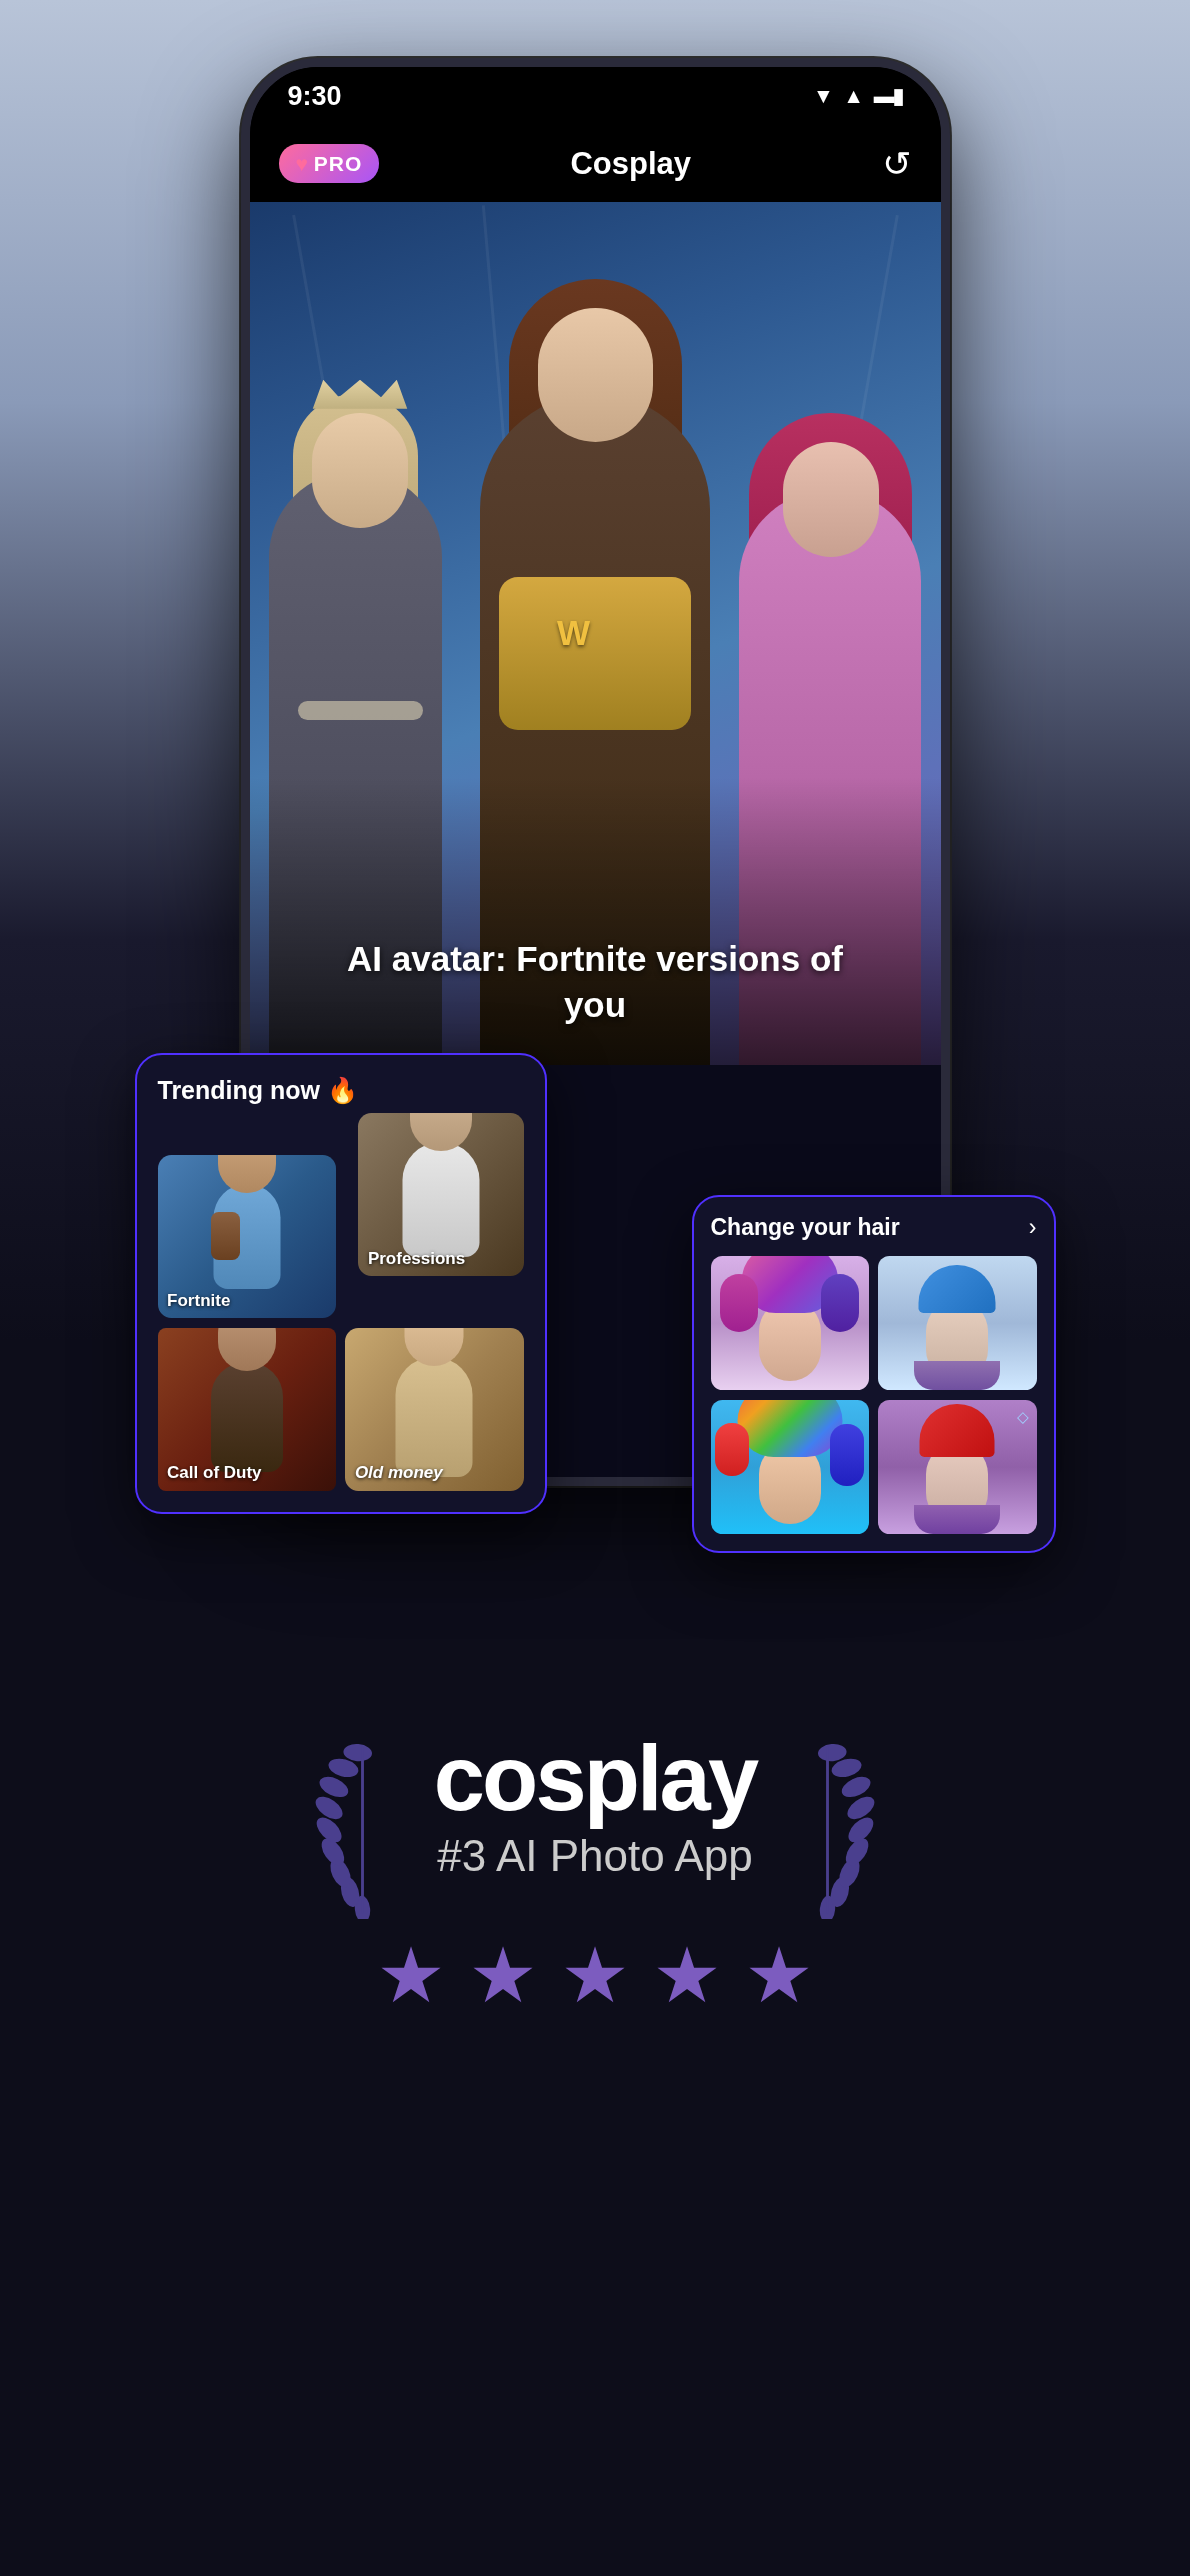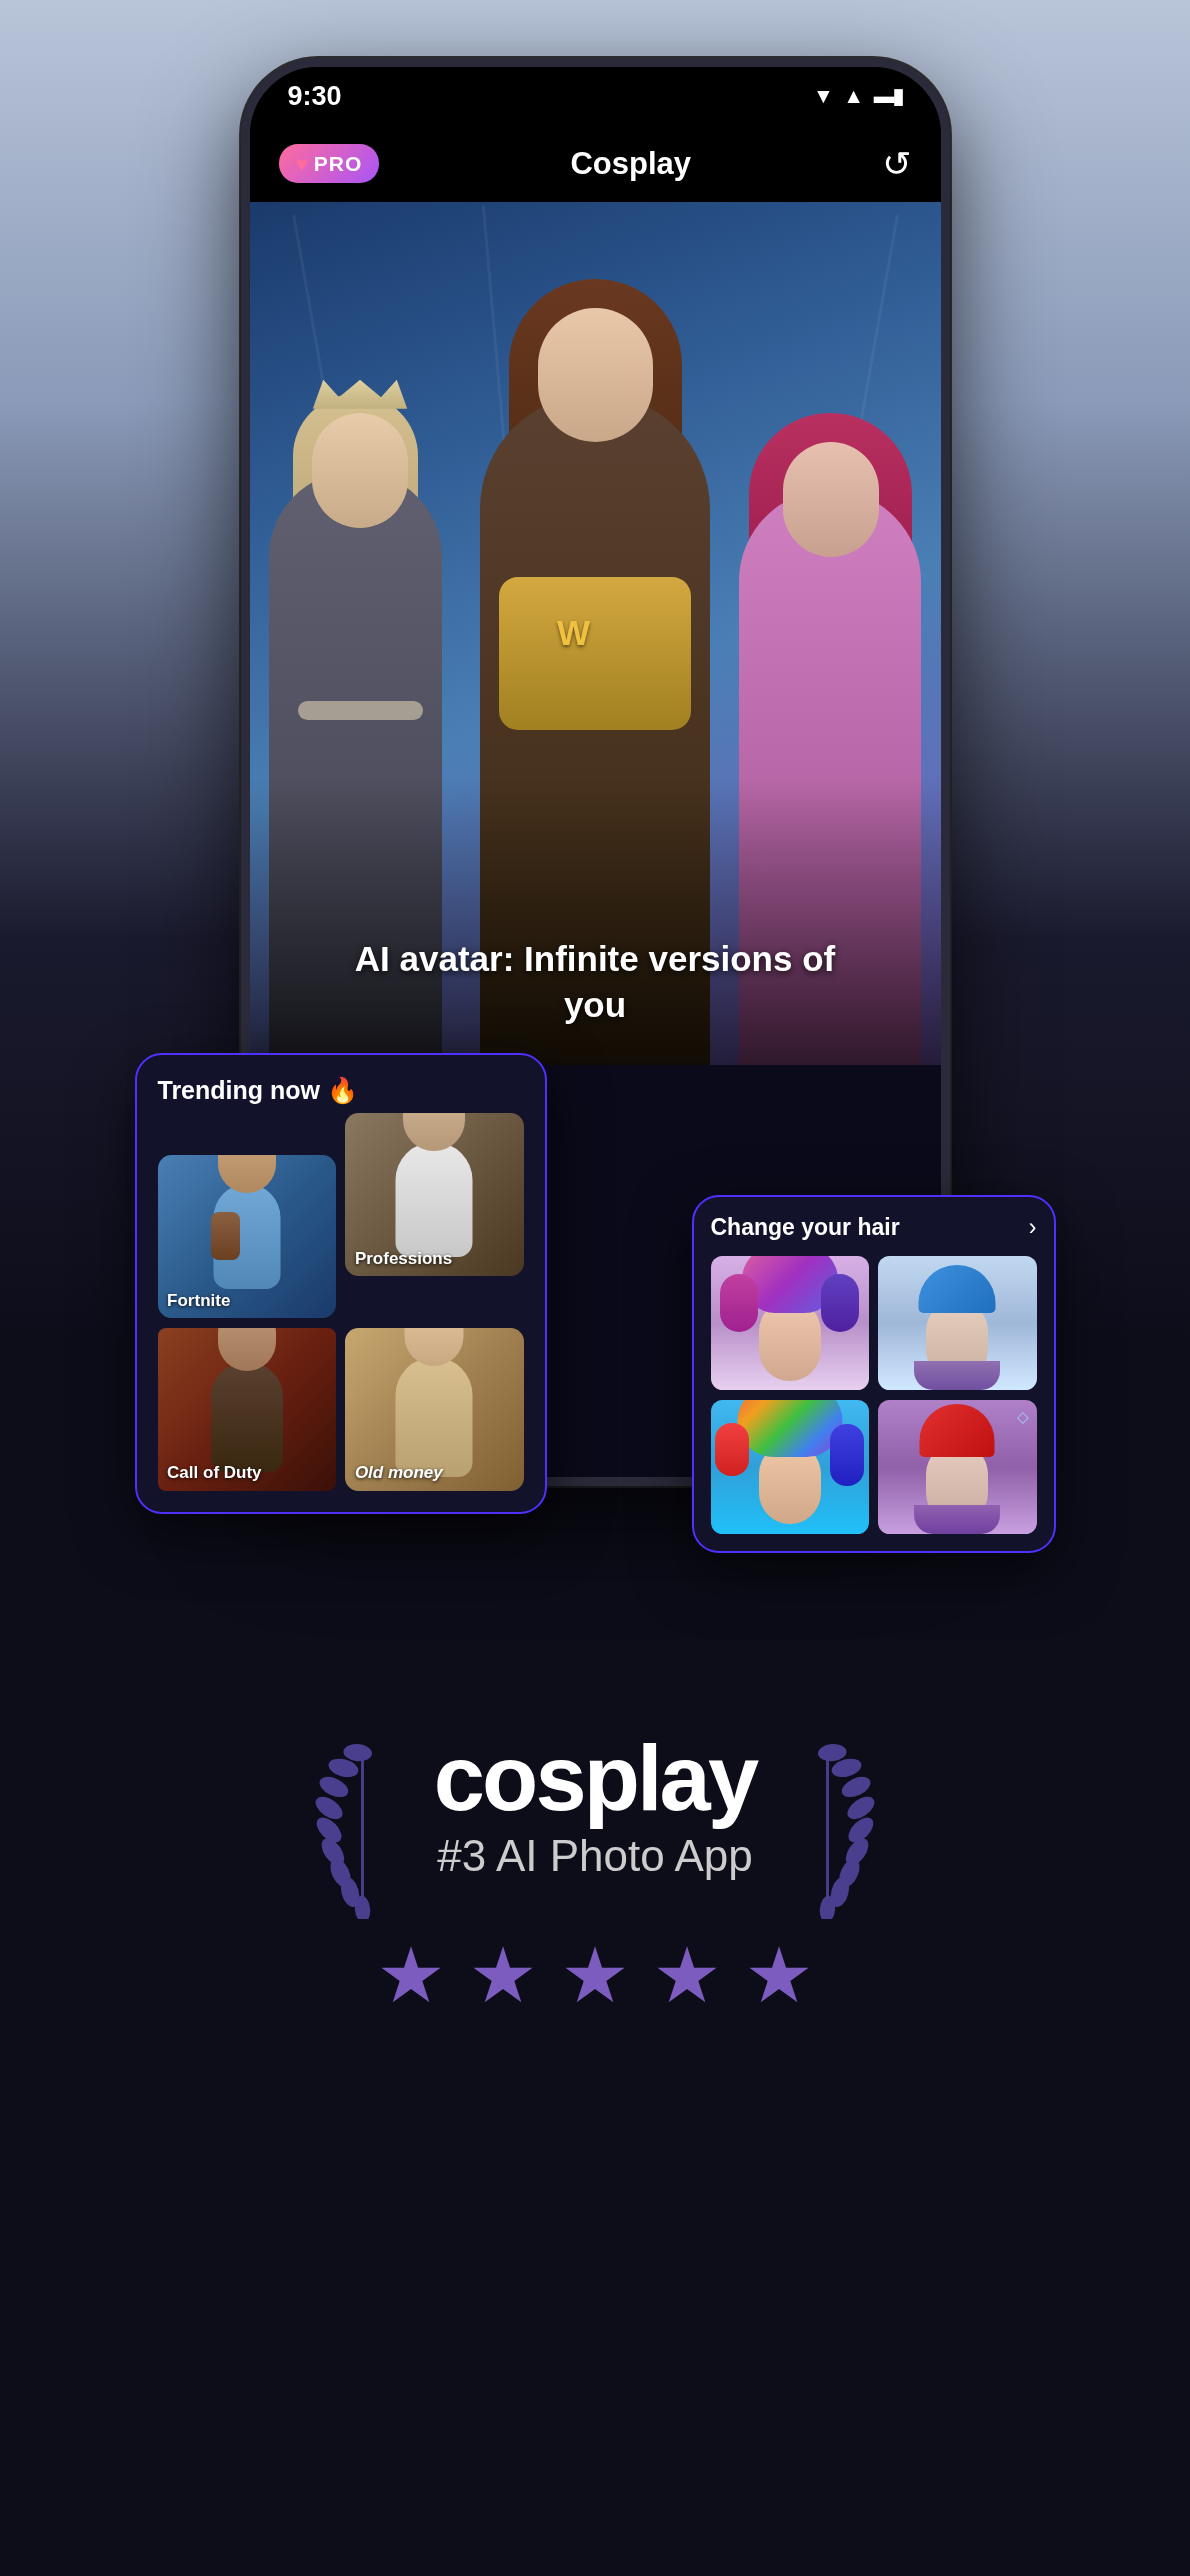--- a/index.html
+++ b/index.html
@@ -477,21 +477,21 @@
             </div>
 
             <div class="fig3">
               <div class="fig3-hair"></div>
               <div class="fig3-body"></div>
               <div class="fig3-head"></div>
             </div>
 
             <div class="hero-overlay">
               <div class="hero-text">
-                <span>AI avatar: Infinite versions of</span><br>
+                <span>AI avatar: Fortnite versions of</span><br>
                 <span>you</span>
               </div>
             </div>
           </div>
 
           <div style="width:100%;flex:1;background:#0a0a1a;height:412px;"></div>
         </div>
       </div>
 
       <div class="trending-float">
@@ -500,21 +500,21 @@
 
           <div class="t-item fortnite-bg" style="background:linear-gradient(135deg,#4a7fb5 0%,#2a5a8a 50%,#1a3a6a 100%);">
 
             <div style="position:absolute;bottom:29px;left:50%;transform:translateX(-50%);width:67px;height:105px;background:linear-gradient(180deg,#70a8d8,#5088b8);border-radius:34px 34px 14.4px 14.4px;"></div>
             <div style="position:absolute;bottom:125px;left:50%;transform:translateX(-50%);width:58px;height:67px;background:linear-gradient(180deg,#d0a880,#b08860);border-radius:29px;"></div>
 
             <div style="position:absolute;bottom:58px;left:30%;width:29px;height:48px;background:linear-gradient(180deg,#8a6040,#6a4020);border-radius:7.7px;"></div>
             <span class="t-label">Fortnite</span>
           </div>
 
-          <div class="t-item" style="background:linear-gradient(135deg,#8a7860 0%,#6a5840 50%,#4a3820 100%);">
+          <div class="t-item" style="background:linear-gradient(135deg,#8a7860 0%,#6a5840 50%,#4a3820 100%);margin-left:13px;">
 
             <div style="position:absolute;bottom:19px;left:50%;transform:translateX(-50%);width:77px;height:115px;background:linear-gradient(180deg,#e8e8e8,#c8c8c8);border-radius:38px 38px 14.4px 14.4px;"></div>
             <div style="position:absolute;bottom:125px;left:50%;transform:translateX(-50%);width:62px;height:72px;background:linear-gradient(180deg,#d4b898,#b49878);border-radius:31px;"></div>
 
             <span class="t-label">Professions</span>
           </div>
 
           <div class="t-item" style="background:linear-gradient(135deg,#8a4020 0%,#6a2010 50%,#3a1008 100%);border-radius:8px;">
 
             <div style="position:absolute;bottom:19px;left:50%;transform:translateX(-50%);width:72px;height:110px;background:linear-gradient(180deg,#5a4030,#3a2810);border-radius:35px 35px 14.4px 14.4px;"></div>

